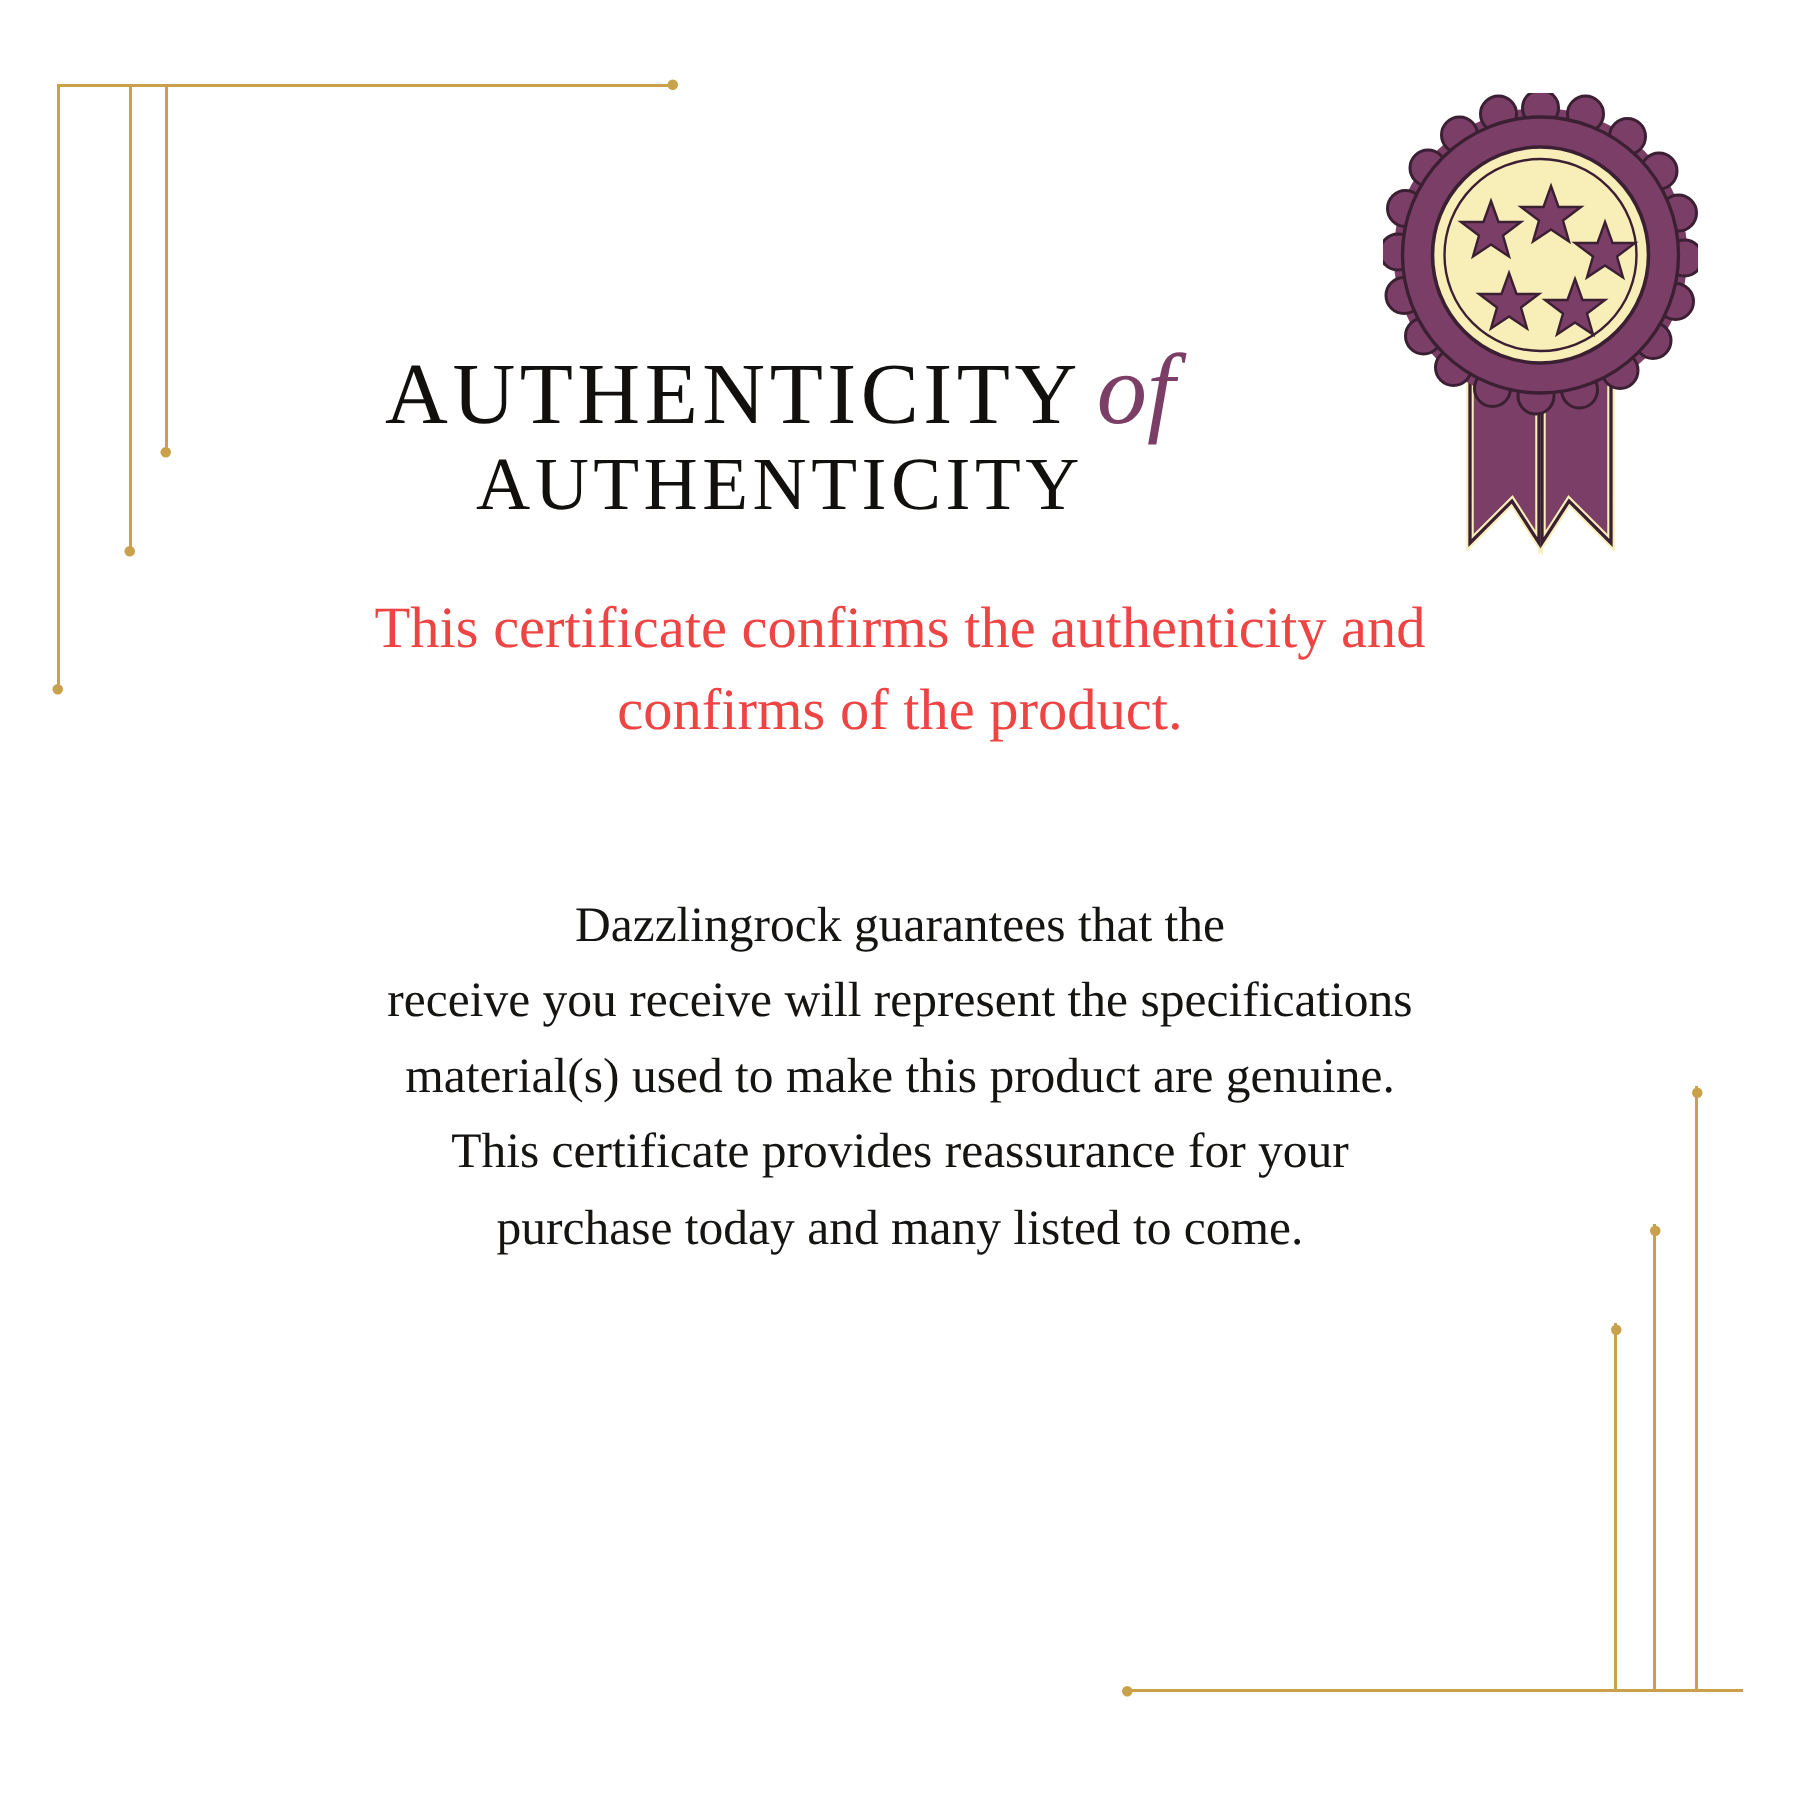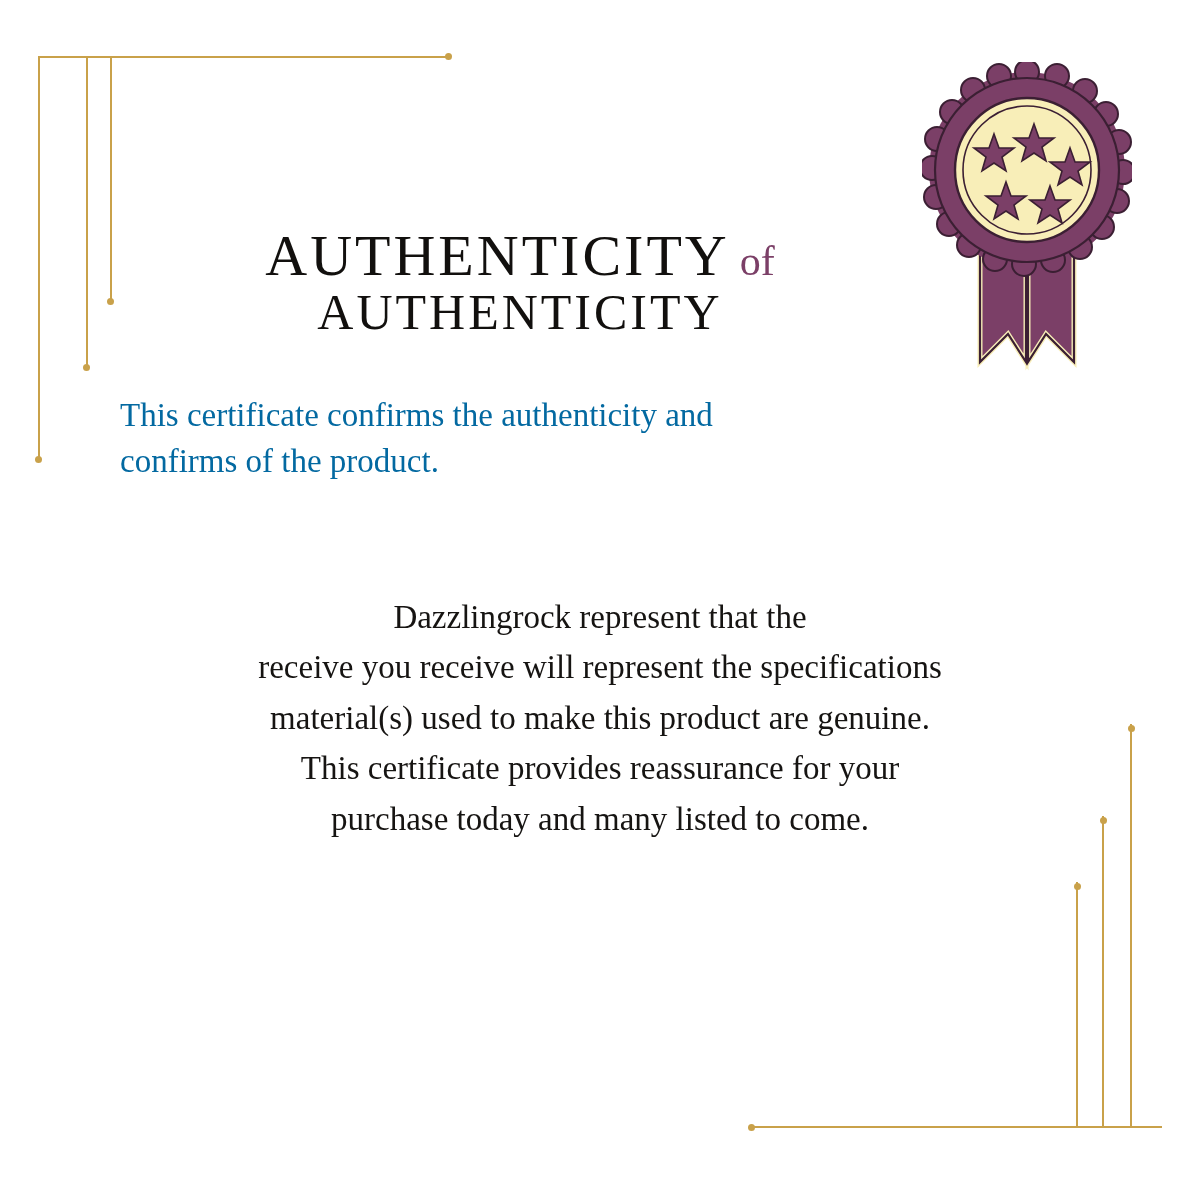--- a/index.html
+++ b/index.html
@@ -77,41 +77,43 @@
     text-align: center;
   }
   .title-line1 {
     font-size: 58px;
     letter-spacing: 3px;
     color: #12100e;
     line-height: 1.06;
     white-space: nowrap;
   }
   .title-of {
+    font-style: italic;
     color: #7b3f67;
-    font-size: 42px;
+    font-size: 67px;
     letter-spacing: 0px;
     padding-left: 10px;
   }
   .title-line2 {
     font-size: 50px;
     letter-spacing: 3px;
     color: #12100e;
     line-height: 1.06;
   }
 
   
   .subtitle {
     position: absolute;
     top: 392px;
     left: 120px;
     width: 960px;
-    font-size: 33px;
+    text-align: center;
+    font-size: 39px;
     line-height: 1.4;
-    color: #0369a1;
+    color: #ef4444;
   }
   .paragraph {
     position: absolute;
     top: 592px;
     left: 90px;
     width: 1020px;
     text-align: center;
     font-size: 33px;
     line-height: 1.53;
     color: #161412;
@@ -203,20 +205,20 @@
     </div>
     <div class="title-line2">AUTHENTICITY</div>
   </div>
 
   <div class="subtitle">
     <span>This certificate confirms the authenticity and</span><br>
     <span>confirms of the product.</span>
   </div>
 
   <div class="paragraph">
-    <span class="pline">Dazzlingrock represent that the</span>
+    <span class="pline">Dazzlingrock guarantees that the</span>
     <span class="pline">receive you receive will represent the specifications</span>
     <span class="pline">material(s) used to make this product are genuine.</span>
     <span class="pline">This certificate provides reassurance for your</span>
     <span class="pline">purchase today and many listed to come.</span>
   </div>
 
 </div>
 
 </body></html>

